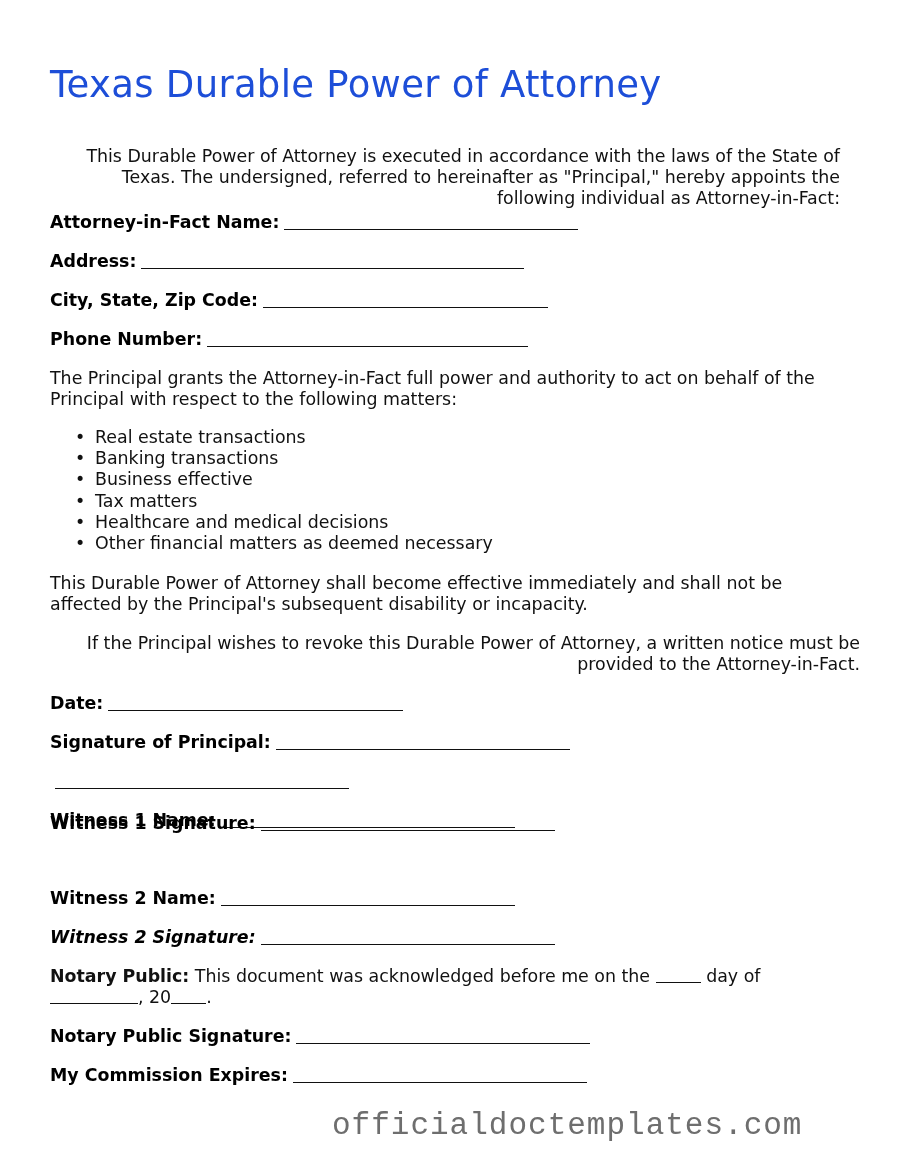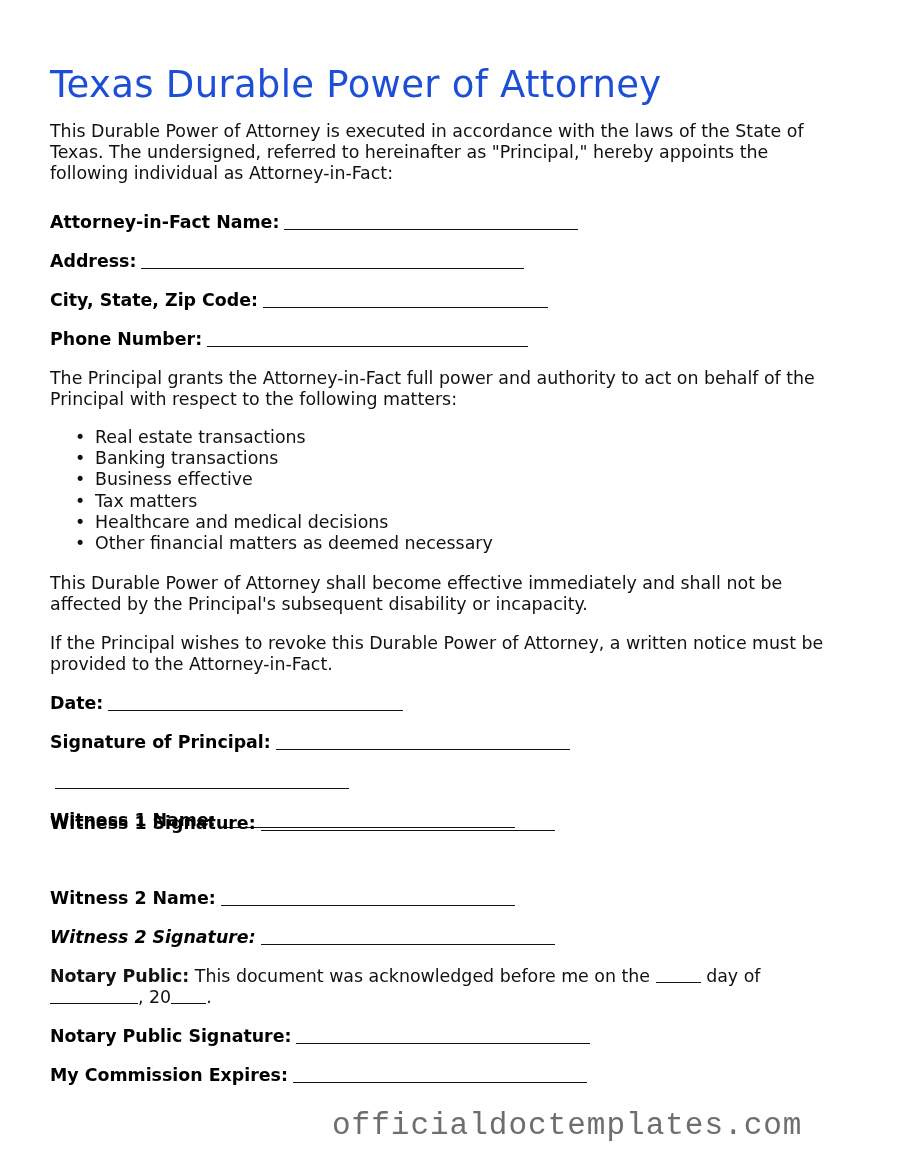--- a/index.html
+++ b/index.html
@@ -38,21 +38,21 @@
     font-family: "Liberation Mono", monospace; font-size: 31px;
     color: #6e6e6e; letter-spacing: 1px; white-space: nowrap;
   }
 </style>
 </head>
 <body>
 
 <div class="page">
   <h1>Texas Durable Power of Attorney</h1>
 
-  <p class="para" style="top:121px; width:790px;">This Durable Power of Attorney is executed in accordance with the laws of the State of Texas. The undersigned, referred to hereinafter as "Principal," hereby appoints the following individual as Attorney-in-Fact:</p>
+  <p class="para" style="top:146px; width:790px;text-align:right;">This Durable Power of Attorney is executed in accordance with the laws of the State of Texas. The undersigned, referred to hereinafter as "Principal," hereby appoints the following individual as Attorney-in-Fact:</p>
 
   <div class="field" style="top:212px;">
     <span class="lbl">Attorney-in-Fact Name:</span><span class="line" style="width:294px;"></span>
   </div>
   <div class="field" style="top:251px;">
     <span class="lbl">Address:</span><span class="line" style="width:383px;"></span>
   </div>
   <div class="field" style="top:290px;">
     <span class="lbl">City, State, Zip Code:</span><span class="line" style="width:285px;"></span>
   </div>
@@ -65,21 +65,21 @@
   <ul class="matters">
     <li><span class="bullet">•</span><span>Real estate transactions</span></li>
     <li><span class="bullet">•</span><span>Banking transactions</span></li>
     <li><span class="bullet">•</span><span>Business effective</span></li>
     <li><span class="bullet">•</span><span>Tax matters</span></li>
     <li><span class="bullet">•</span><span>Healthcare and medical decisions</span></li>
     <li><span class="bullet">•</span><span>Other financial matters as deemed necessary</span></li>
   </ul>
 
   <p class="para" style="top:573px; width:790px;">This Durable Power of Attorney shall become effective immediately and shall not be affected by the Principal's subsequent disability or incapacity.</p>
-  <p class="para" style="top:633px; width:810px;">If the Principal wishes to revoke this Durable Power of Attorney, a written notice must be provided to the Attorney-in-Fact.</p>
+  <p class="para" style="top:633px; width:810px;text-align:right;">If the Principal wishes to revoke this Durable Power of Attorney, a written notice must be provided to the Attorney-in-Fact.</p>
 
   <div class="field" style="top:693px;">
     <span class="lbl">Date:</span><span class="line" style="width:295px;"></span>
   </div>
   <div class="field" style="top:732px;">
     <span class="lbl">Signature of Principal:</span><span class="line" style="width:294px;"></span>
   </div>
   <div class="field" style="top:771px;">
     <span class="line" style="width:294px;"></span>
   </div>

